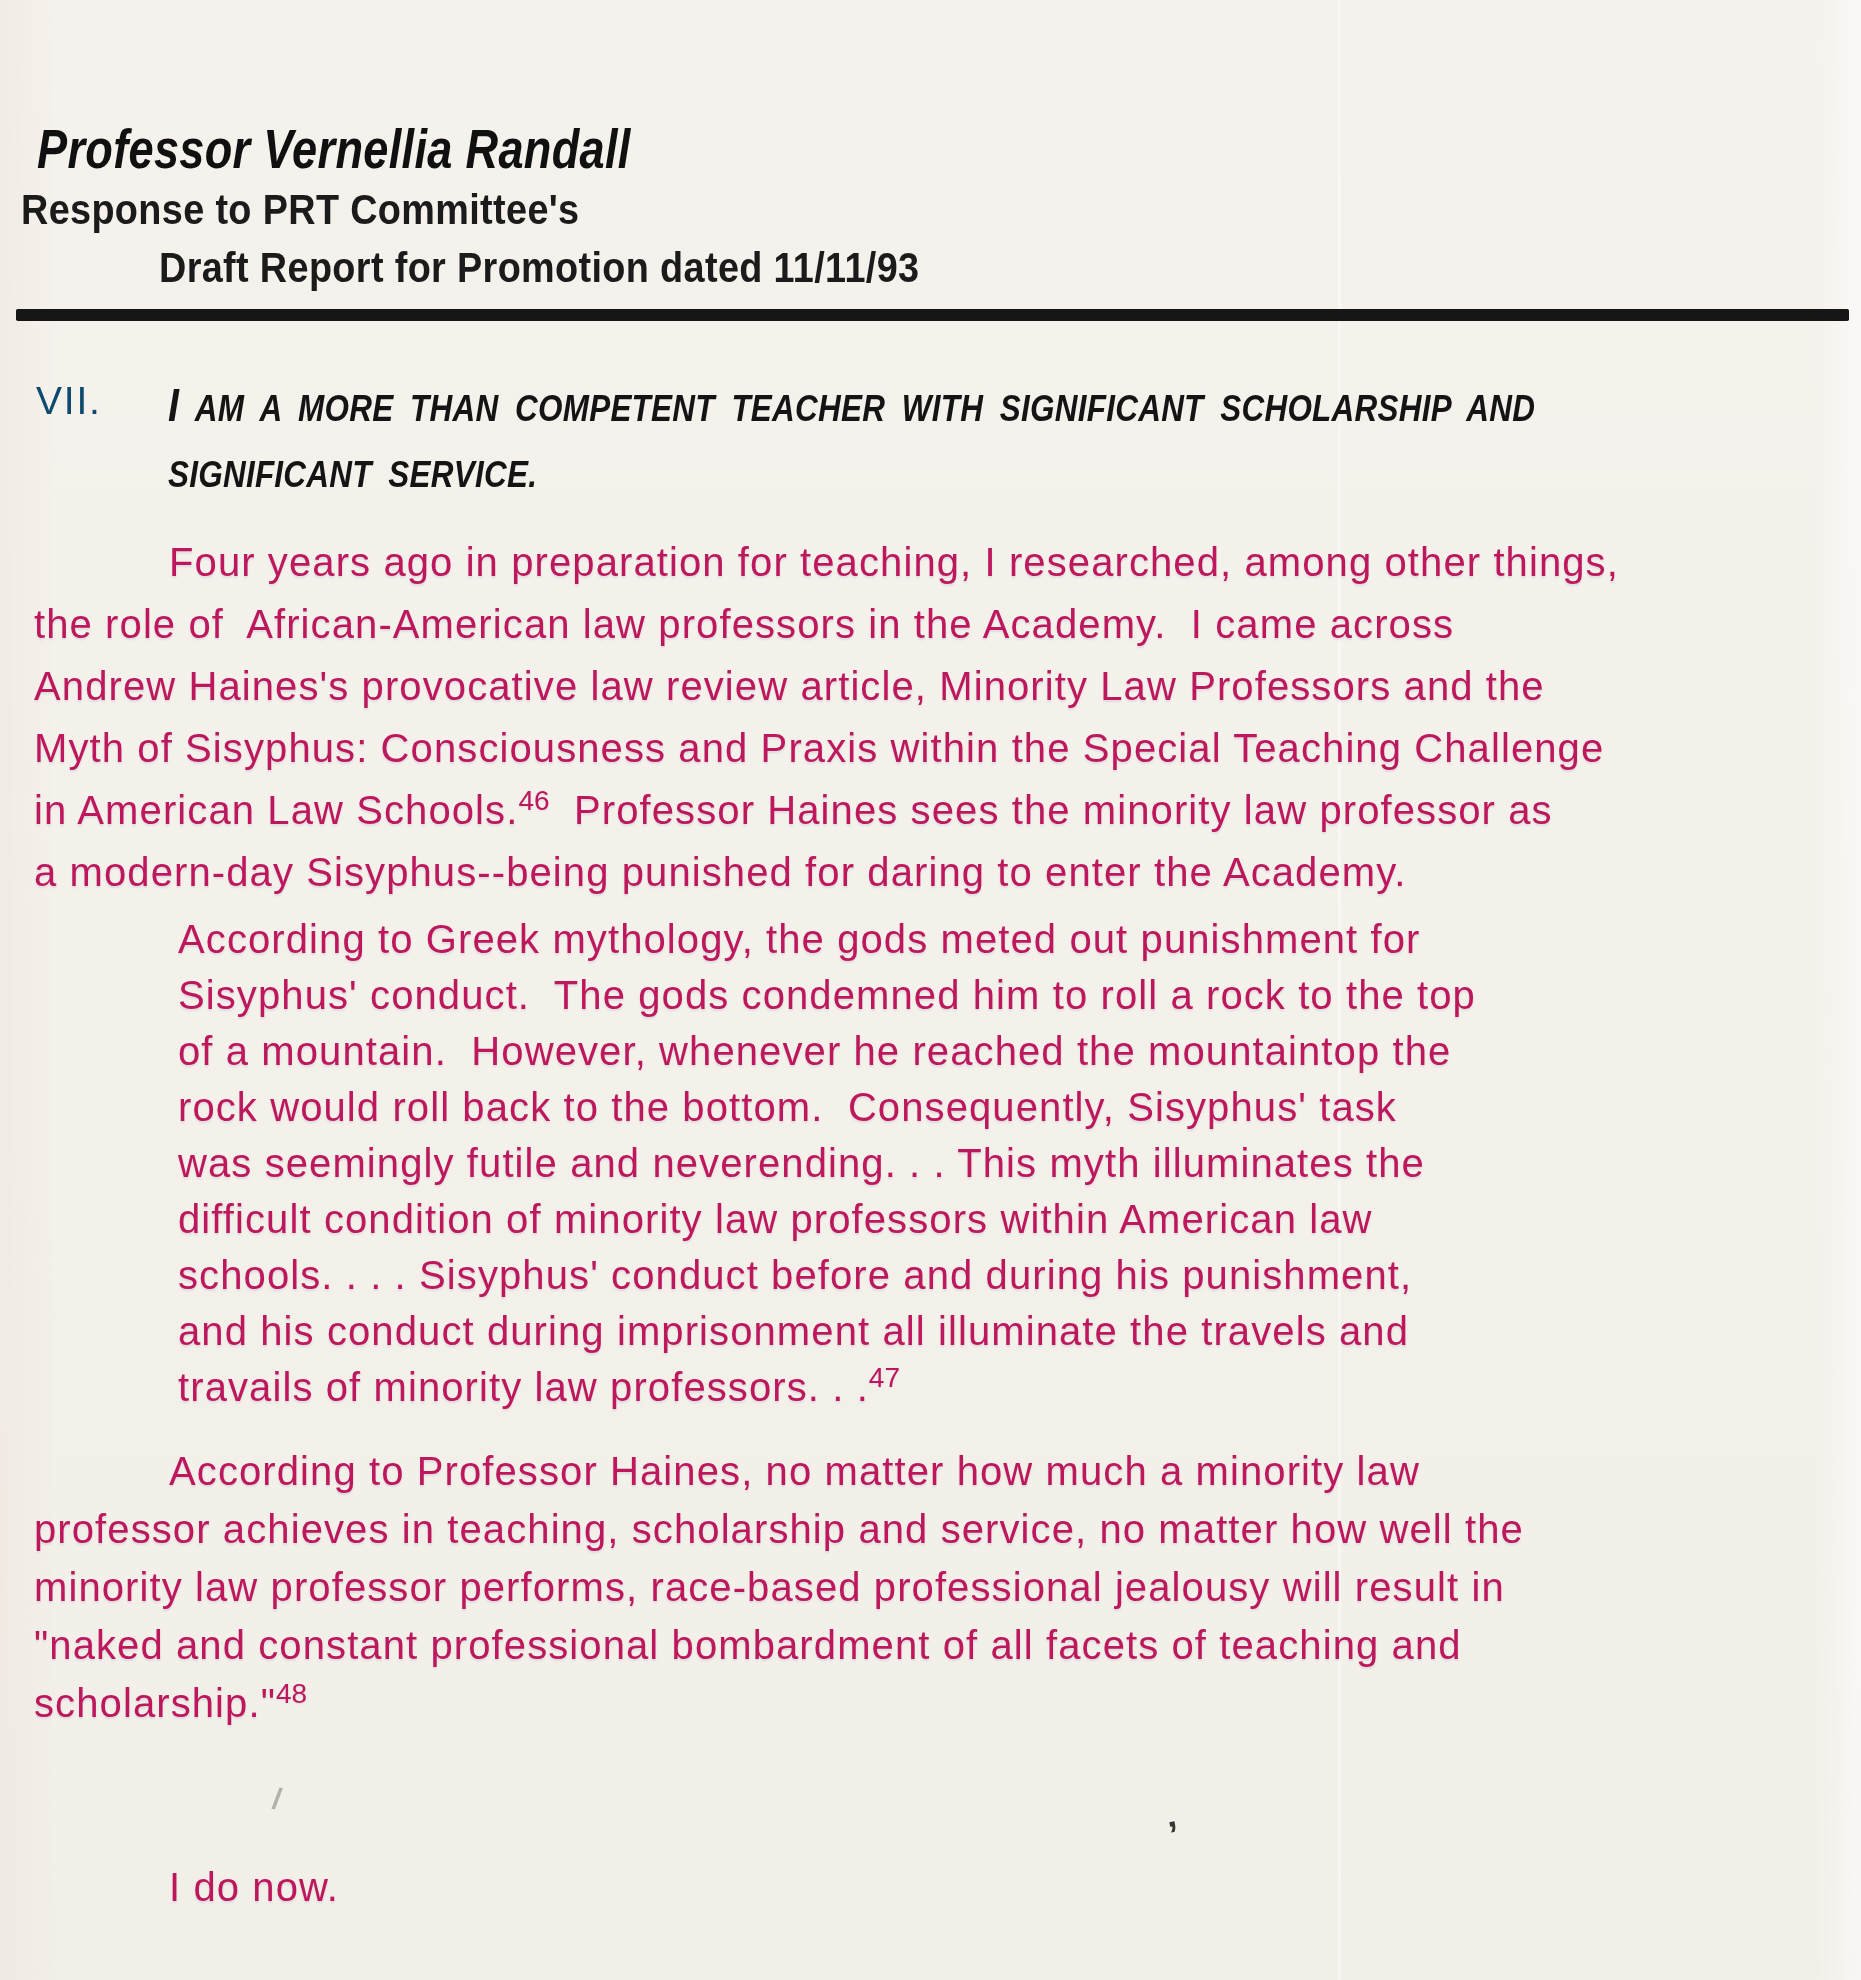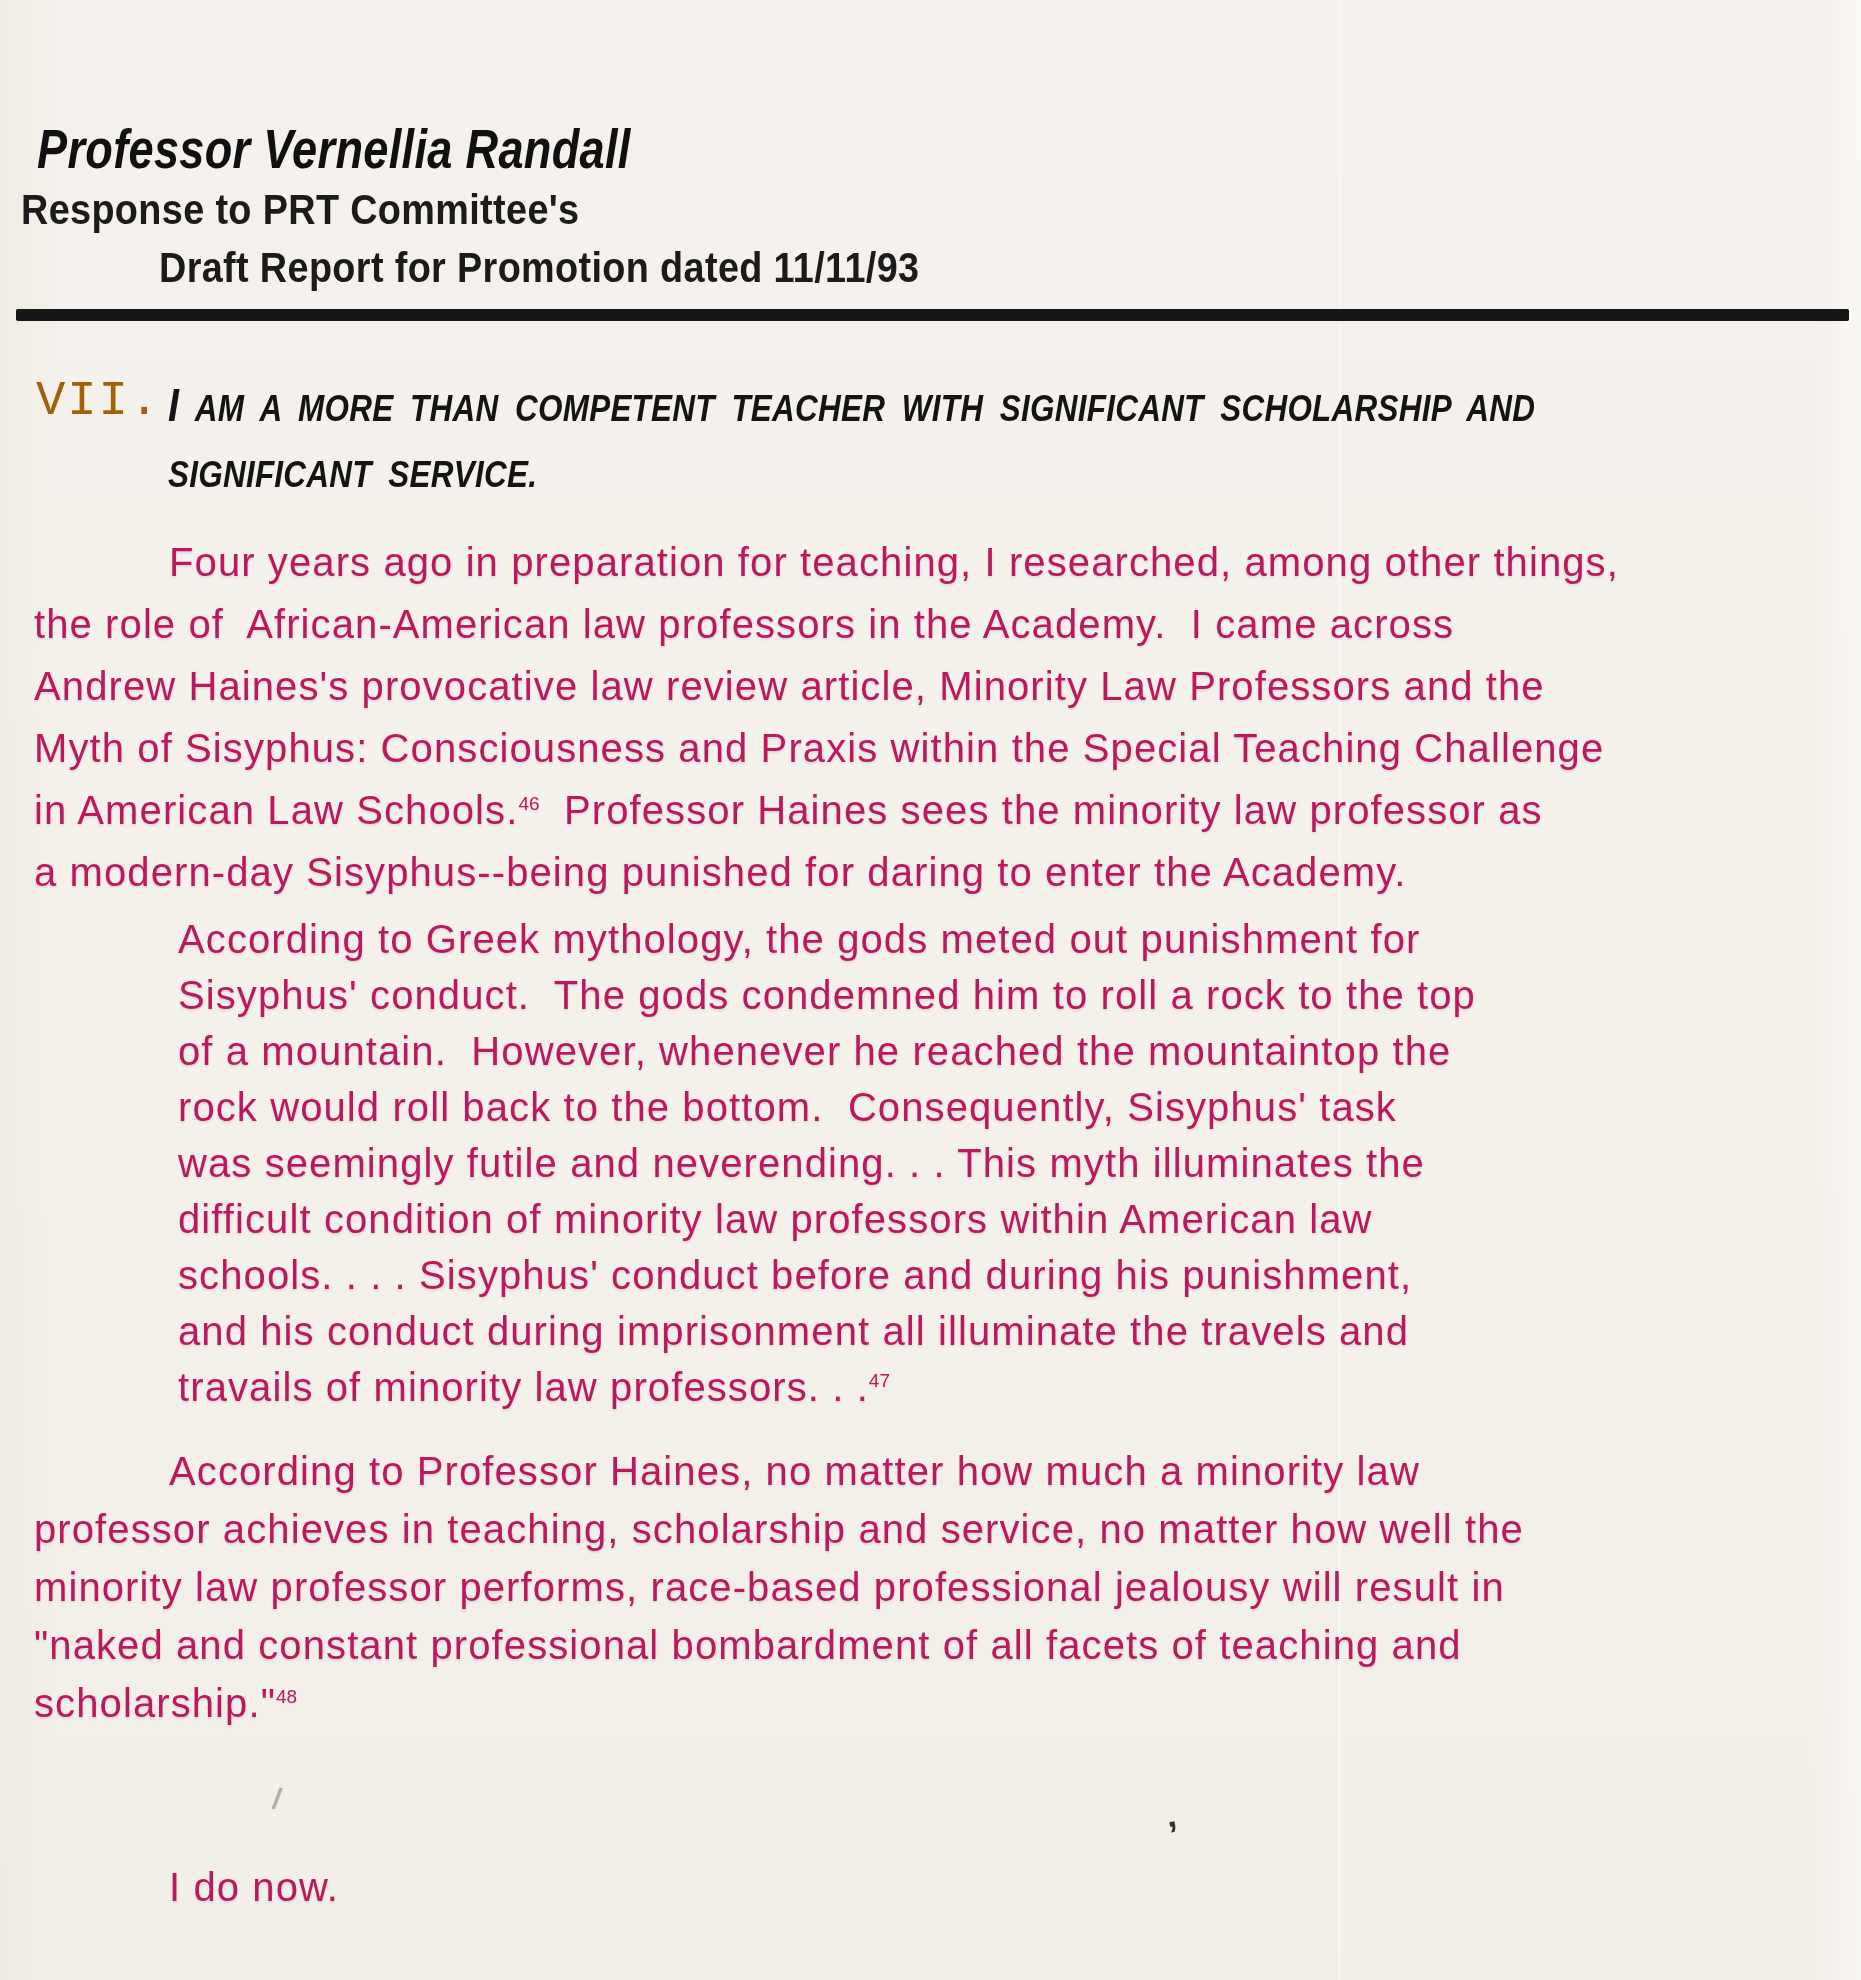--- a/index.html
+++ b/index.html
@@ -15,29 +15,29 @@
   #page{position:absolute;inset:0;border-radius:27px;}
   .seam{position:absolute;top:0;left:1338px;width:2.7px;height:100%;
         background:rgba(255,255,255,.45);}
   .block{position:absolute;white-space:pre;}
   .line{display:block;}
   .indent{padding-left:135px;}
   .name{font-size:55px;font-weight:bold;font-style:italic;color:#101010;
         transform:scaleX(.82);transform-origin:0 0;letter-spacing:0.4px;}
   .hdr{font-size:42px;font-weight:bold;color:#1b1b1b;
        transform:scaleX(.9);transform-origin:0 0;letter-spacing:0.4px;}
-  .secnum{font-size:49px;color:#a16207;letter-spacing:1.8px;font-family:Liberation Mono, monospace;}
+  .secnum{font-size:39px;color:#0c4a6e;letter-spacing:1.8px;}
   .heading{font-size:37px;font-weight:bold;font-style:italic;color:#141414;
            transform:scaleX(.85);transform-origin:0 0;
            word-spacing:9px;letter-spacing:0.3px;}
   #b-section-heading .line:first-child::first-letter{font-size:1.25em;}
   .body{font-size:40px;letter-spacing:1.1px;color:#be185d;
         text-shadow:0 1.8px 1.8px rgba(100,110,170,.15);}
   .it{}
-  .sup{font-size:19px;vertical-align:super;line-height:0;letter-spacing:0;}
+  .sup{font-size:28px;vertical-align:super;line-height:0;letter-spacing:0;}
   .rule{position:absolute;background:#161616;border-radius:1.8px;}
   .mark{position:absolute;color:#222;font-weight:bold;}
 </style>
 </head>
 <body>
 
 <div id="page">
   <div class="seam"></div>
   <div class="rule" id="header-rule" style="left: 16px; top: 309px; width: 1833px; height: 11.6px;"></div>
 <div class="block name" id="b-header-name" style="left: 37px; top: 118px; line-height: 62px;"><div class="line"><span>Professor Vernellia Randall</span></div></div>

